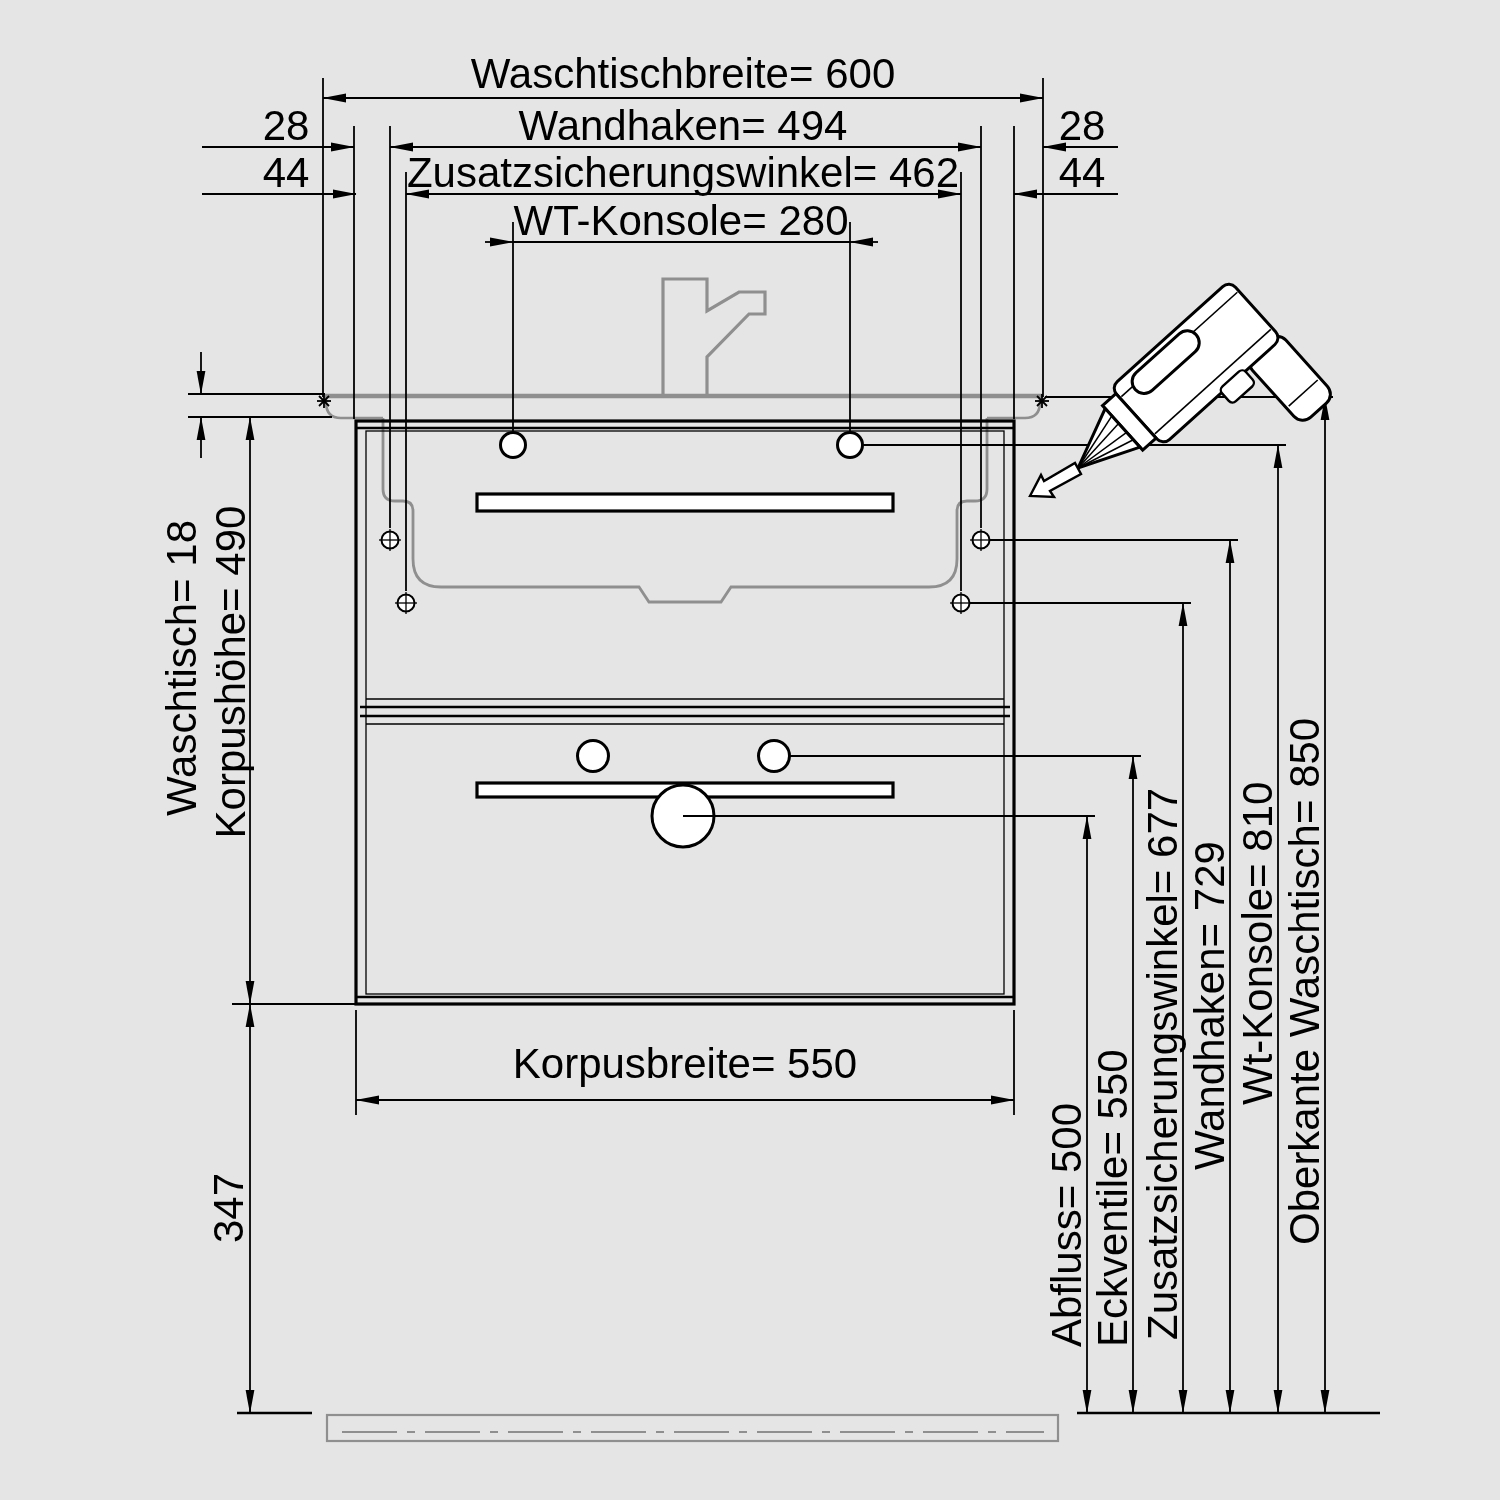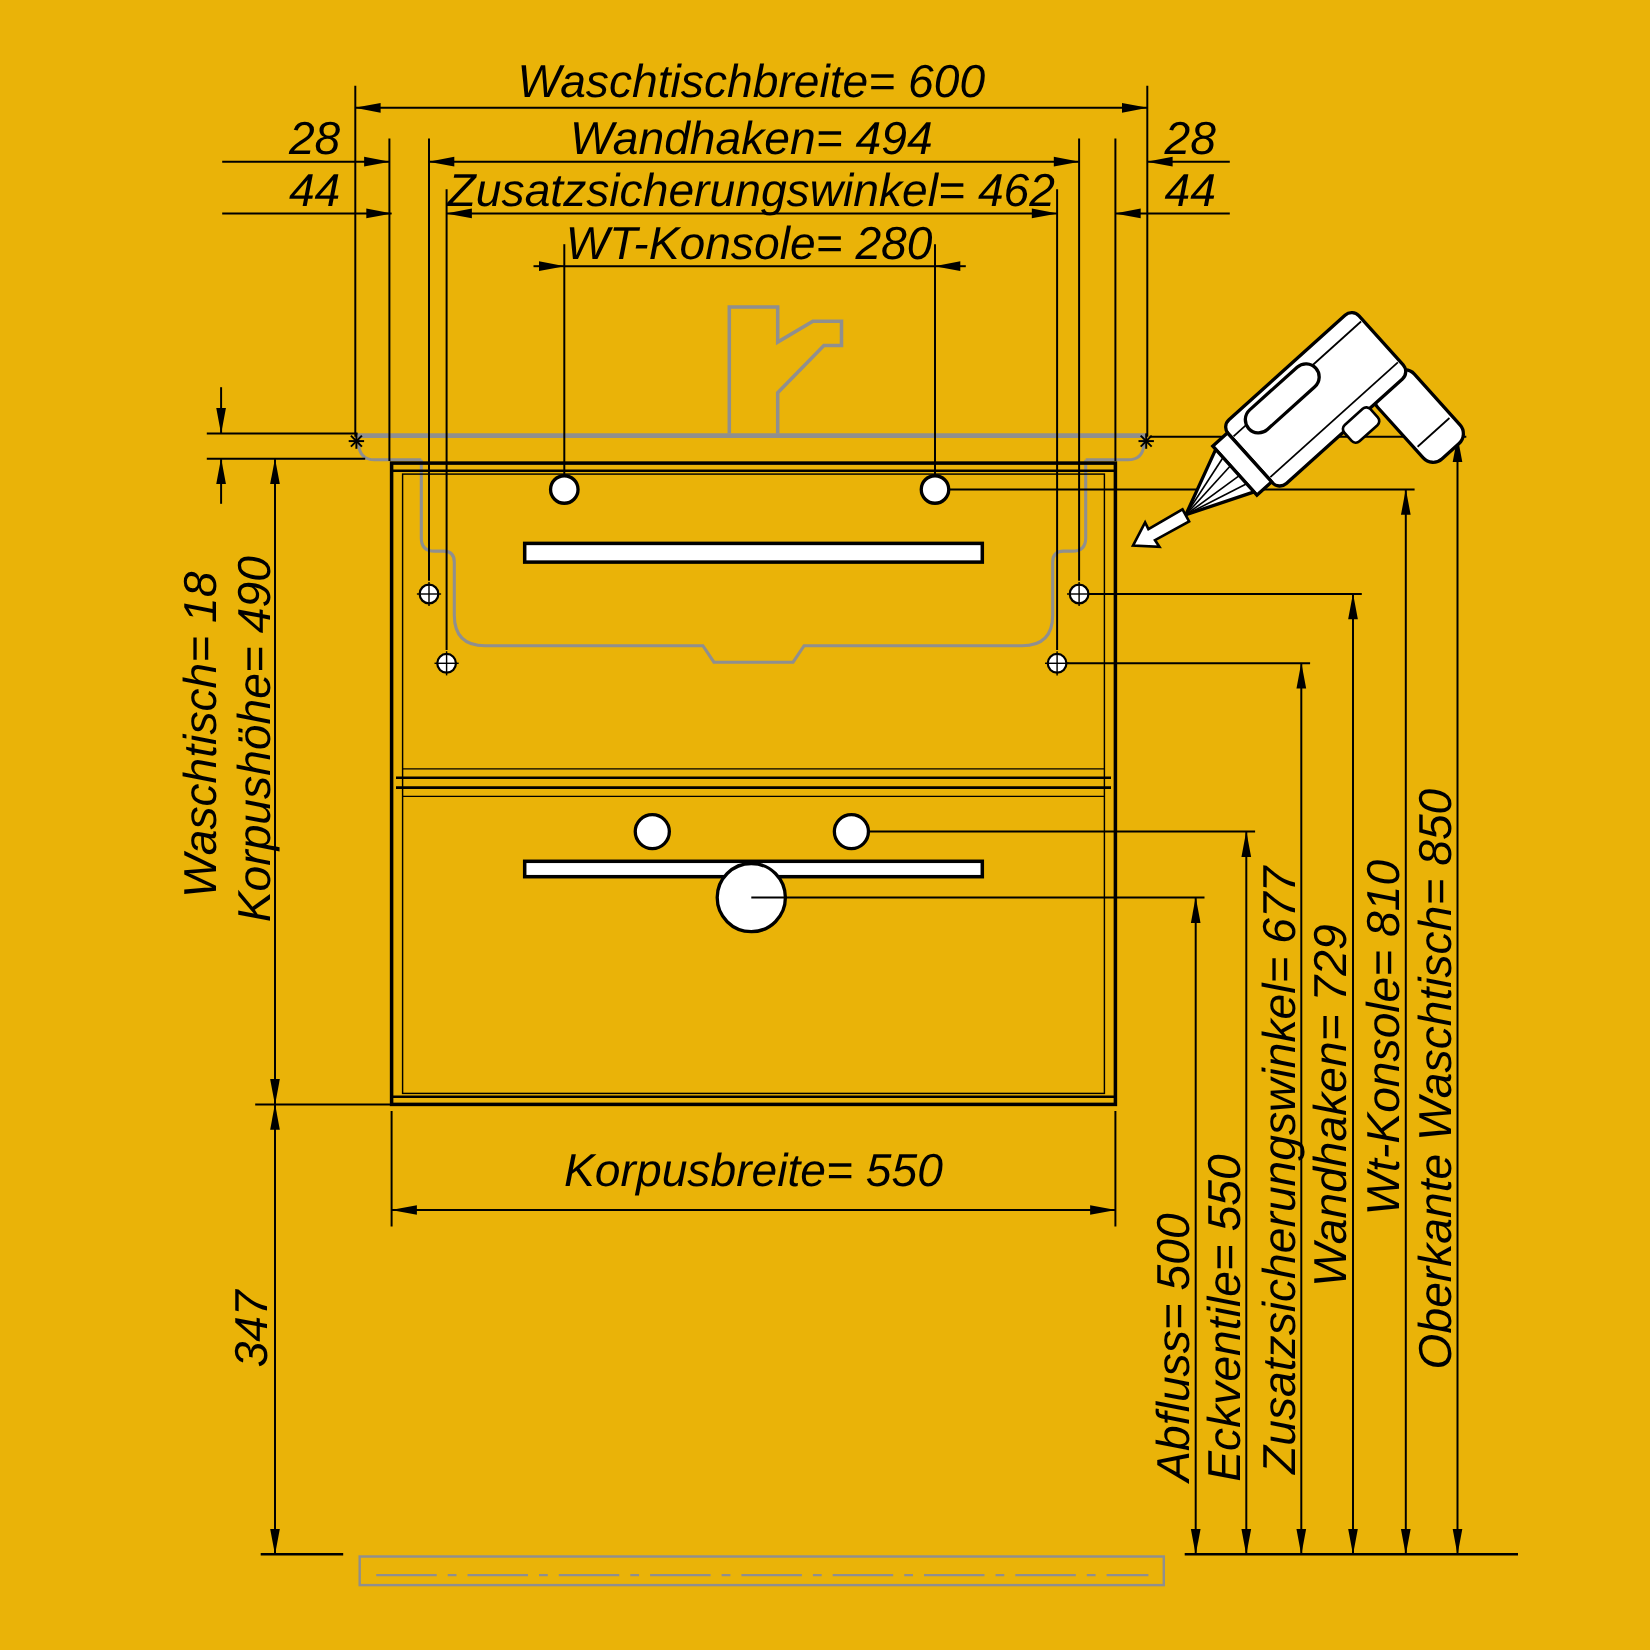--- a/index.html
+++ b/index.html
@@ -1,16 +1,16 @@
 <!DOCTYPE html>
 <html><head>
 <meta charset="utf-8">
 <style>
   html,body{margin:0;padding:0;background:#ffffff;}
-  .stage{position:relative;width:1500px;height:1500px;background:#eab308;overflow:hidden;font-style:italic;}
+  .stage{position:relative;width:1500px;height:1500px;background:#e5e5e5;overflow:hidden;}
   svg{position:absolute;left:0;top:0;}
   svg text{
     font-family:"Liberation Sans","DejaVu Sans",sans-serif;
     font-size:42px;
     fill:#000000;
     stroke:none;
   }
   .mid{text-anchor:middle;}
   .start{text-anchor:start;}
   .thin{stroke:#000;stroke-width:1.8;fill:none;}

